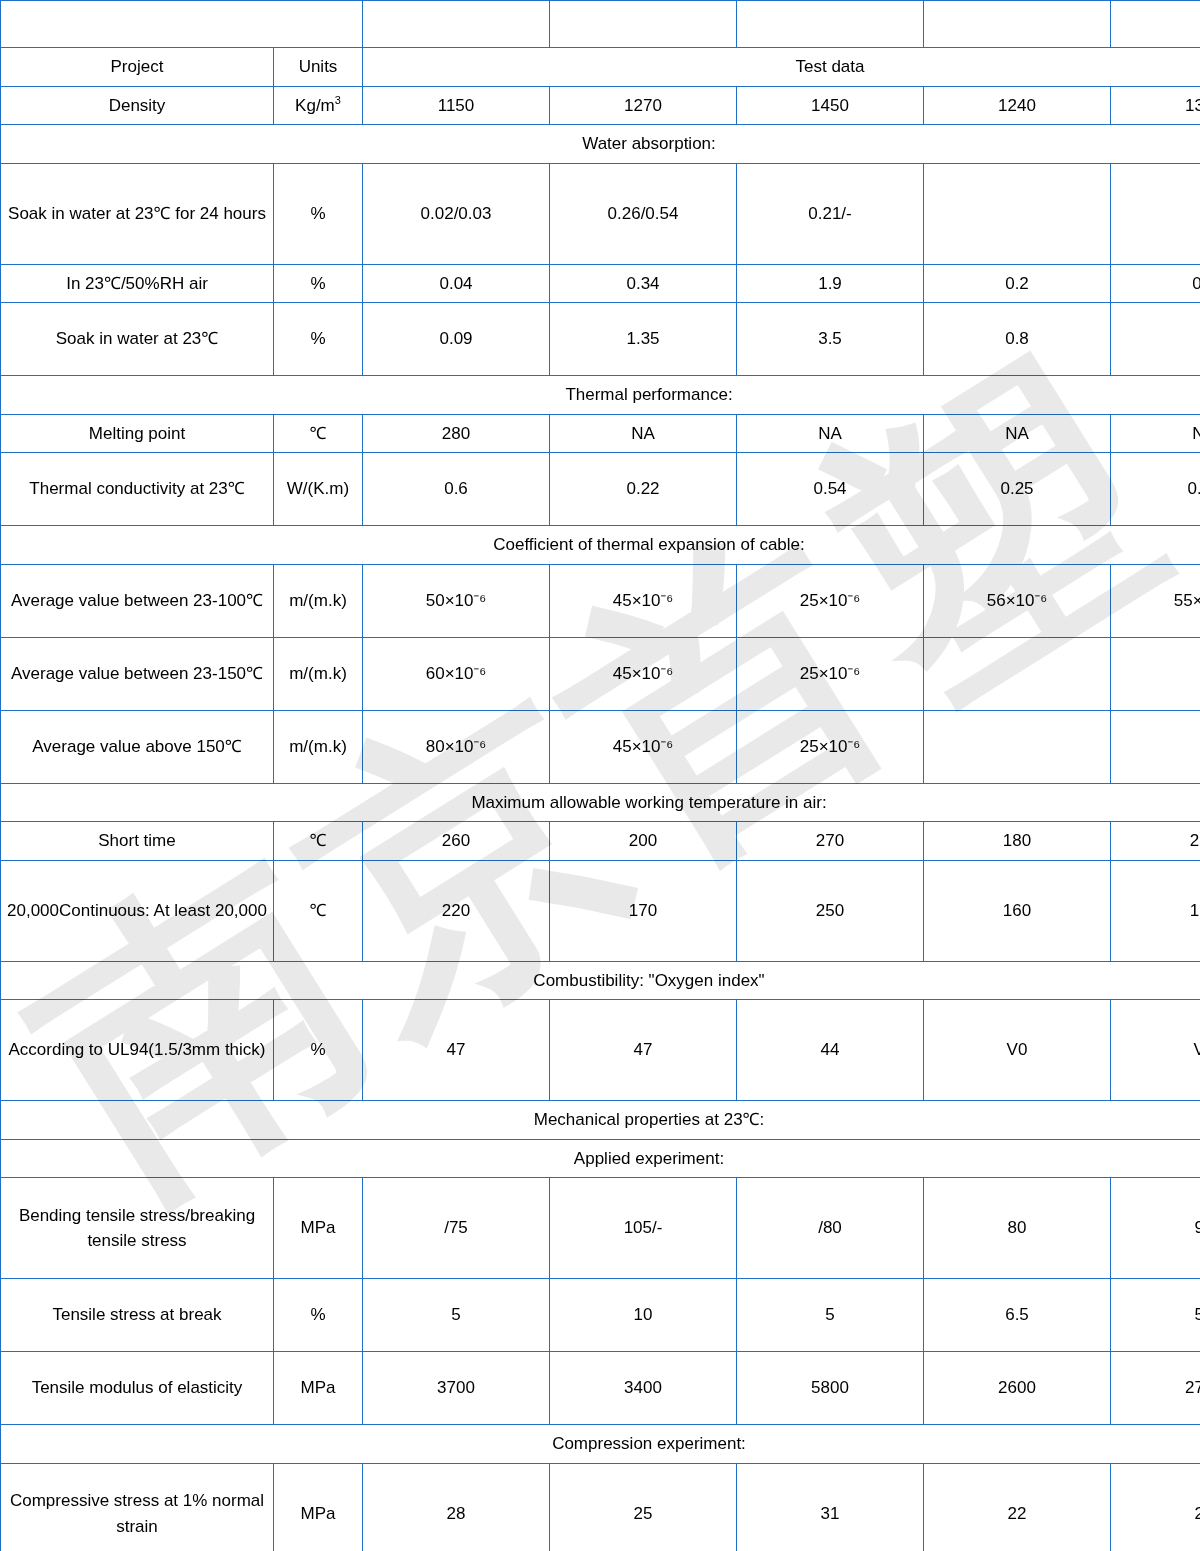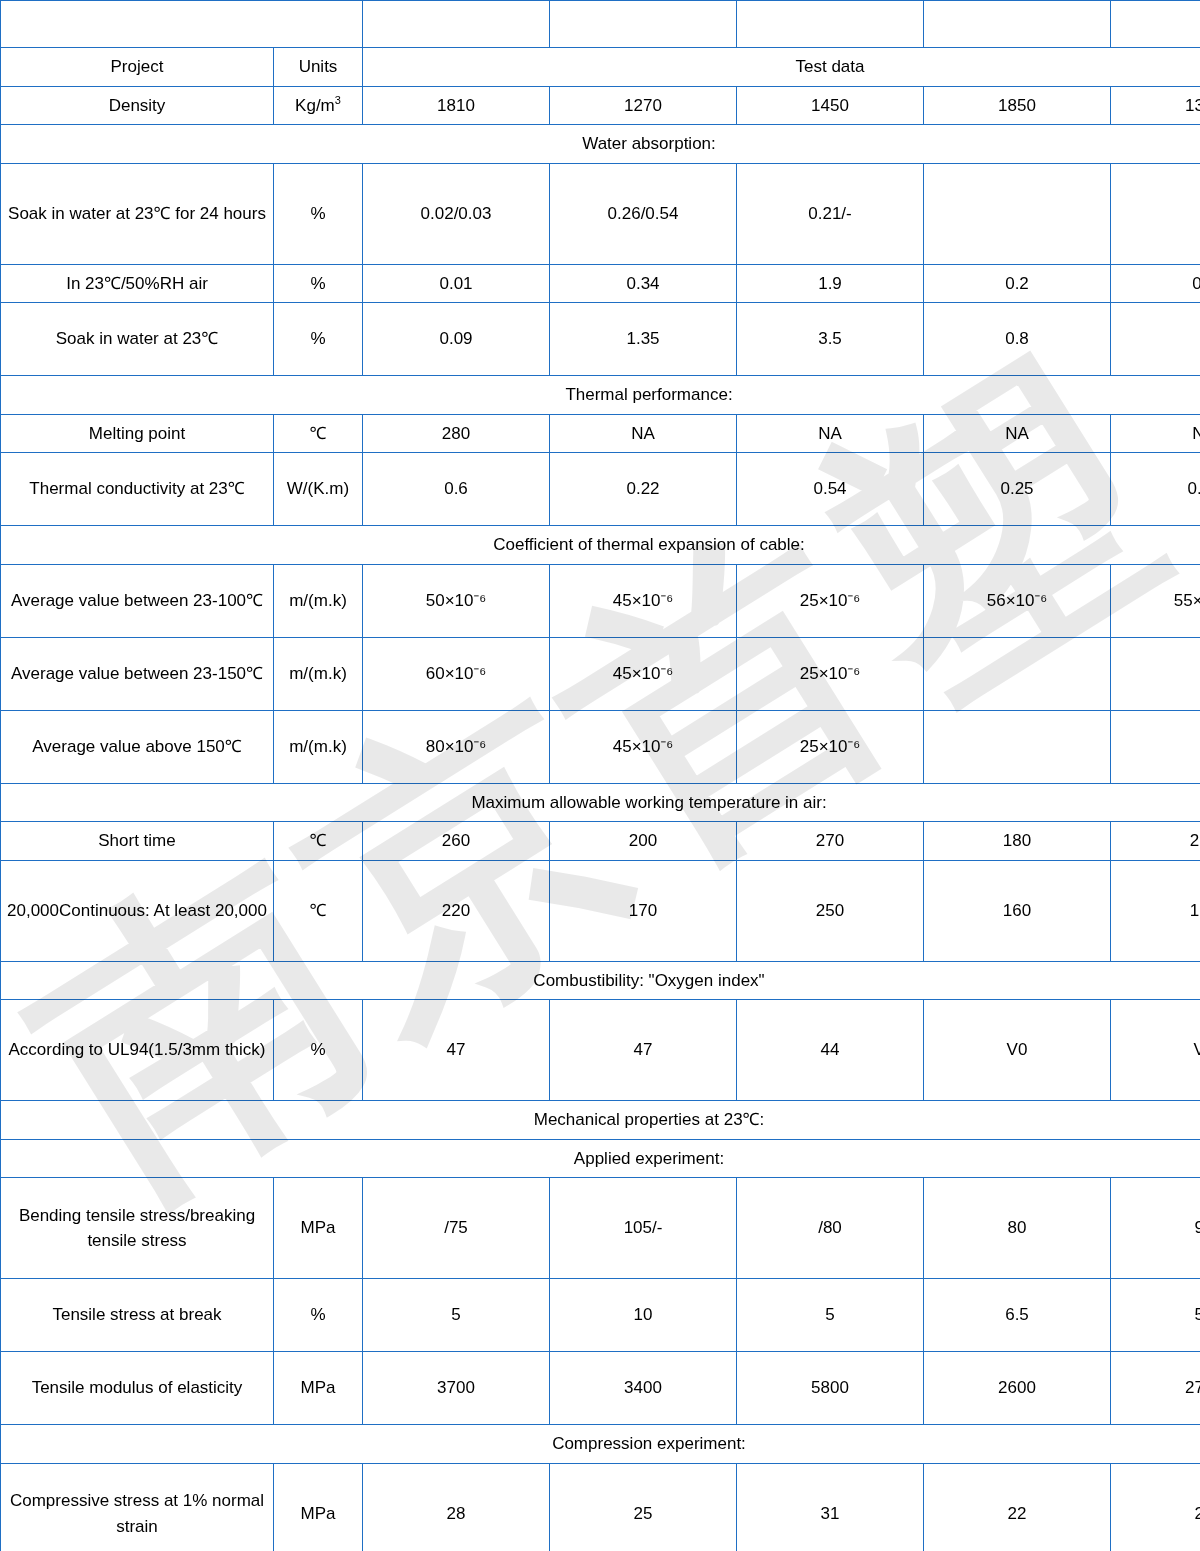--- a/index.html
+++ b/index.html
@@ -113,42 +113,42 @@
   </thead>
   <tbody>
       <tr>
         <td class="rowlabel">Project</td>
         <td>Units</td>
         <td colspan="5" class="testdata">Test        data</td>
       </tr>
       <tr>
         <td class="rowlabel">Density</td>
         <td>Kg/m<sup>3</sup></td>
-        <td>1810</td>
+        <td>1150</td>
         <td>1270</td>
         <td>1450</td>
-        <td>1850</td>
+        <td>1240</td>
         <td>1370</td>
       </tr>
       <tr>
         <td colspan="7" class="section">Water absorption:</td>
       </tr>
       <tr>
         <td class="rowlabel tall3">Soak in water at 23℃ for 24 hours</td>
         <td>%</td>
         <td>0.02/0.03</td>
         <td>0.26/0.54</td>
         <td>0.21/-</td>
         <td></td>
         <td></td>
       </tr>
       <tr>
         <td class="rowlabel">In 23℃/50%RH air</td>
         <td>%</td>
-        <td>0.01</td>
+        <td>0.04</td>
         <td>0.34</td>
         <td>1.9</td>
         <td>0.2</td>
         <td>0.6</td>
       </tr>
       <tr>
         <td class="rowlabel tall">Soak in water at 23℃</td>
         <td>%</td>
         <td>0.09</td>
         <td>1.35</td>

